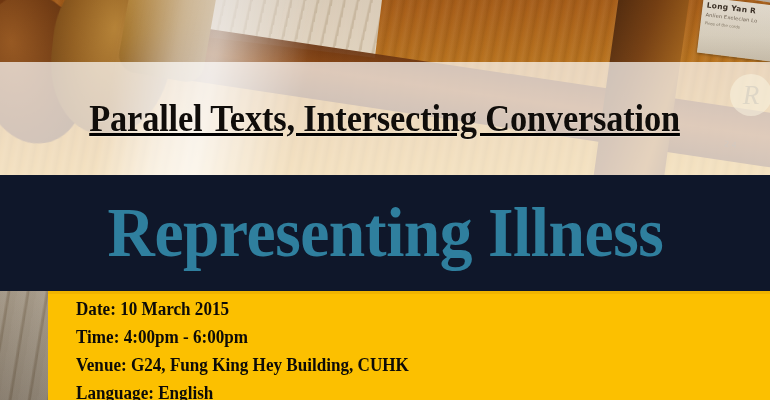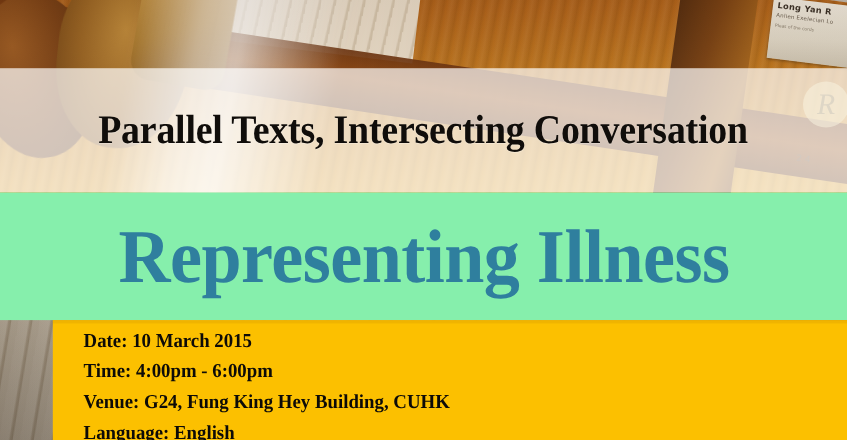--- a/index.html
+++ b/index.html
@@ -253,20 +253,21 @@
   .band-title {
     position: absolute;
     left: 0;
     top: 62px;
     width: 770px;
     height: 113px;
     background: rgba(255,255,255,0.70);
     display: flex;
     align-items: center;
     justify-content: center;
+    text-decoration: underline;
   }
   .title-text {
     font-family: "Liberation Serif", "DejaVu Serif", serif;
     font-weight: bold;
     font-size: 37px;
     line-height: 1;
     color: #100d0a;
     letter-spacing: -0.2px;
     transform: scaleX(0.93);
     transform-origin: center;
@@ -274,21 +275,21 @@
     text-shadow: 0 1px 0 rgba(255,255,255,0.25);
   }
 
   
   .band-headline {
     position: absolute;
     left: 0;
     top: 175px;
     width: 770px;
     height: 116px;
-    background: #86efac;
+    background: #0f172a;
     display: flex;
     align-items: center;
     justify-content: center;
   }
   .headline-text {
     font-family: "Liberation Serif", "DejaVu Serif", serif;
     font-weight: bold;
     font-size: 69px;
     line-height: 1;
     color: #2f7f9e;

